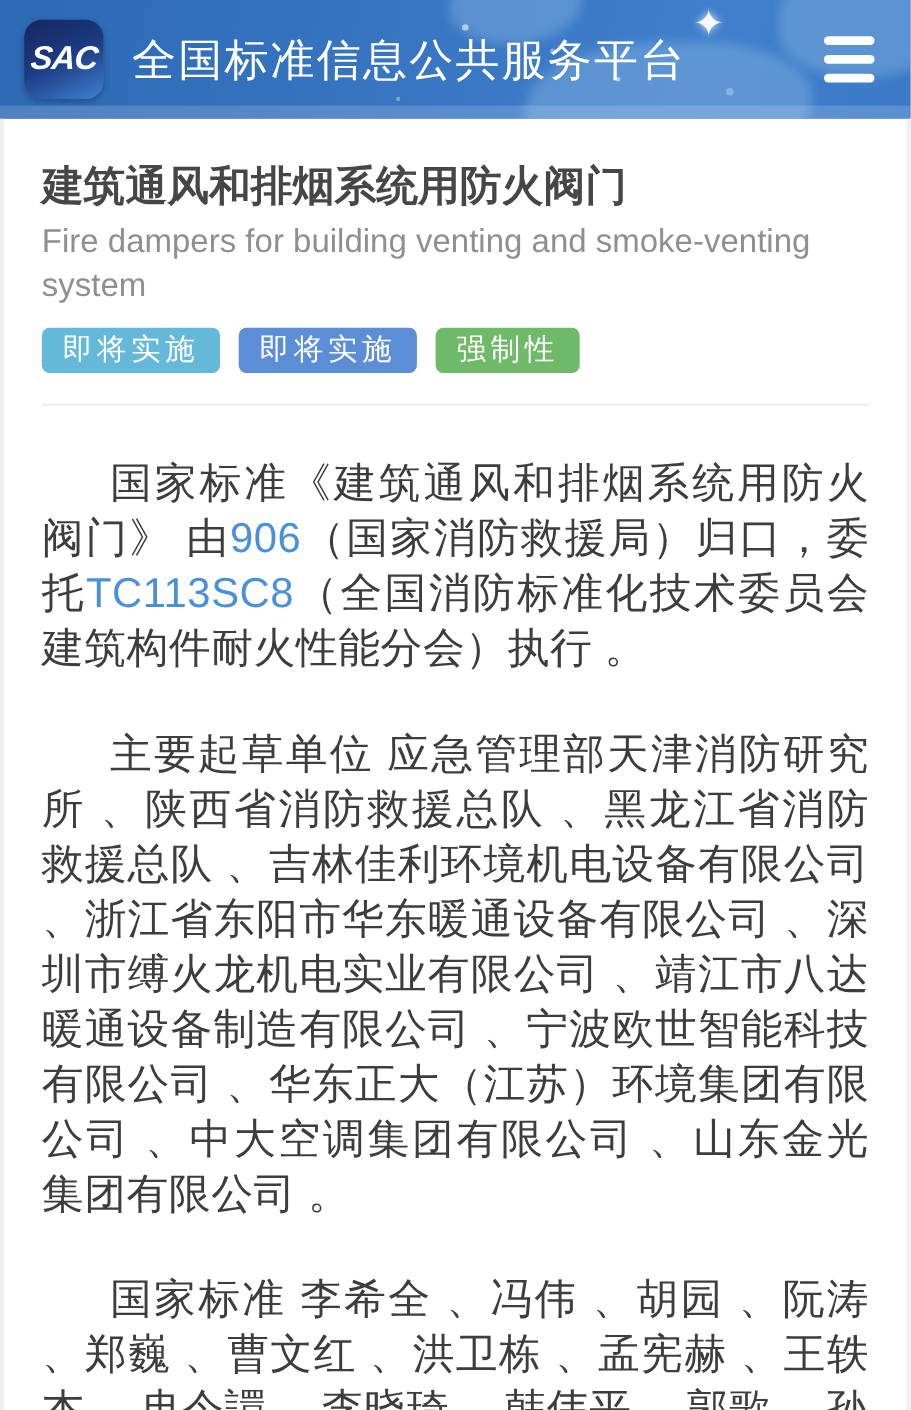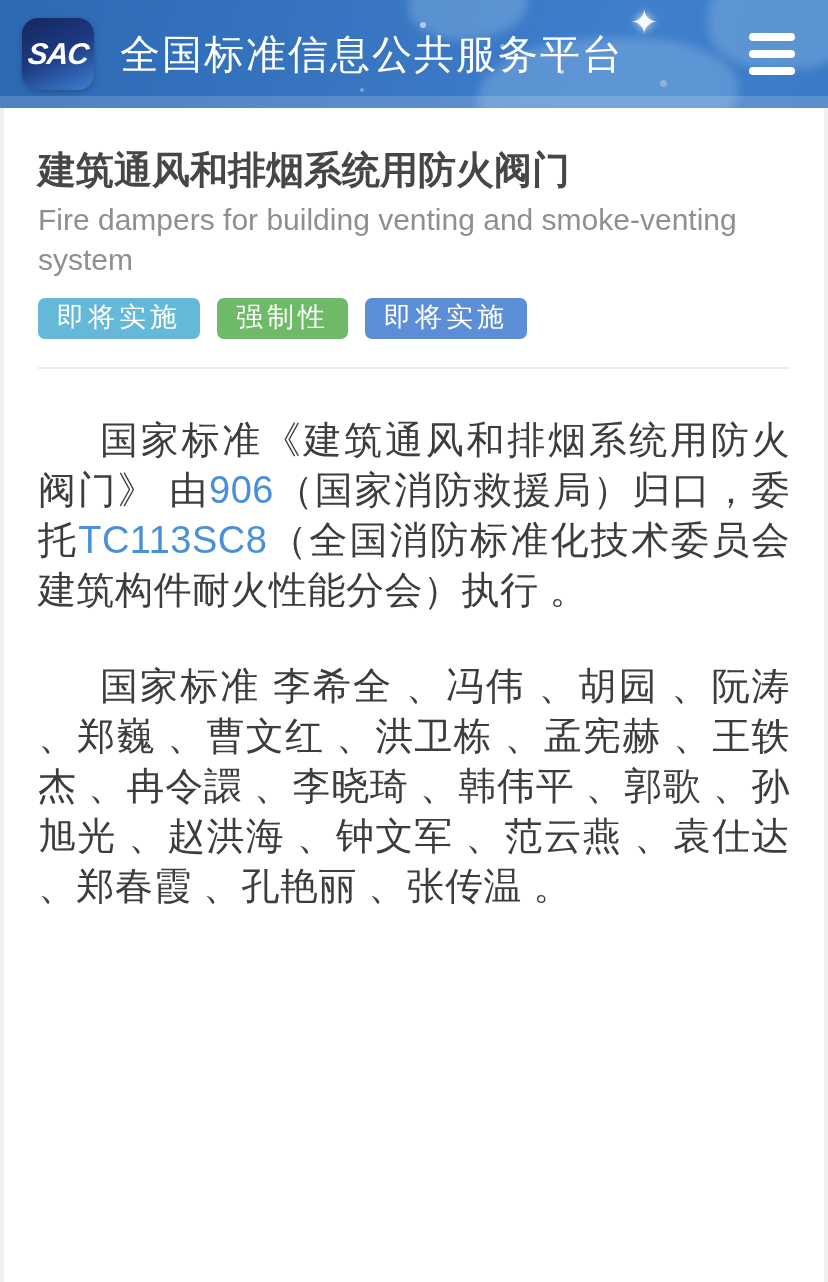--- a/index.html
+++ b/index.html
@@ -199,24 +199,25 @@
 <div class="page-edge left"></div>
 <div class="page-edge right"></div>
 
 <main class="content">
 
   <h1 class="std-title-zh">建筑通风和排烟系统用防火阀门</h1>
   <div class="std-title-en">Fire dampers for building venting and smoke-venting system</div>
 
   <div class="badge-row">
     <span class="badge badge-national">即将实施</span>
+    <span class="badge badge-upcoming">即将实施</span>
     <span class="badge badge-mandatory">强制性</span>
-    <span class="badge badge-upcoming">即将实施</span>
   </div>
 
   <hr class="divider">
 
   <p class="para"><span>国家标准《建筑通风和排烟系统用防火阀门》 由</span><span class="link">906</span><span>（国家消防救援局）归口，委托</span><span class="link">TC113SC8</span><span>（全国消防标准化技术委员会建筑构件耐火性能分会）执行 。</span></p>
 
+  <p class="para">主要起草单位 应急管理部天津消防研究所 、陕西省消防救援总队 、黑龙江省消防救援总队 、吉林佳利环境机电设备有限公司 、浙江省东阳市华东暖通设备有限公司 、深圳市缚火龙机电实业有限公司 、靖江市八达暖通设备制造有限公司 、宁波欧世智能科技有限公司 、华东正大（江苏）环境集团有限公司 、中大空调集团有限公司 、山东金光集团有限公司 。</p>
 
   <p class="para">国家标准 李希全 、冯伟 、胡园 、阮涛 、郑巍 、曹文红 、洪卫栋 、孟宪赫 、王轶杰 、冉令譞 、李晓琦 、韩伟平 、郭歌 、孙旭光 、赵洪海 、钟文军 、范云燕 、袁仕达 、郑春霞 、孔艳丽 、张传温 。</p>
 
 </main>
 
 </body></html>

